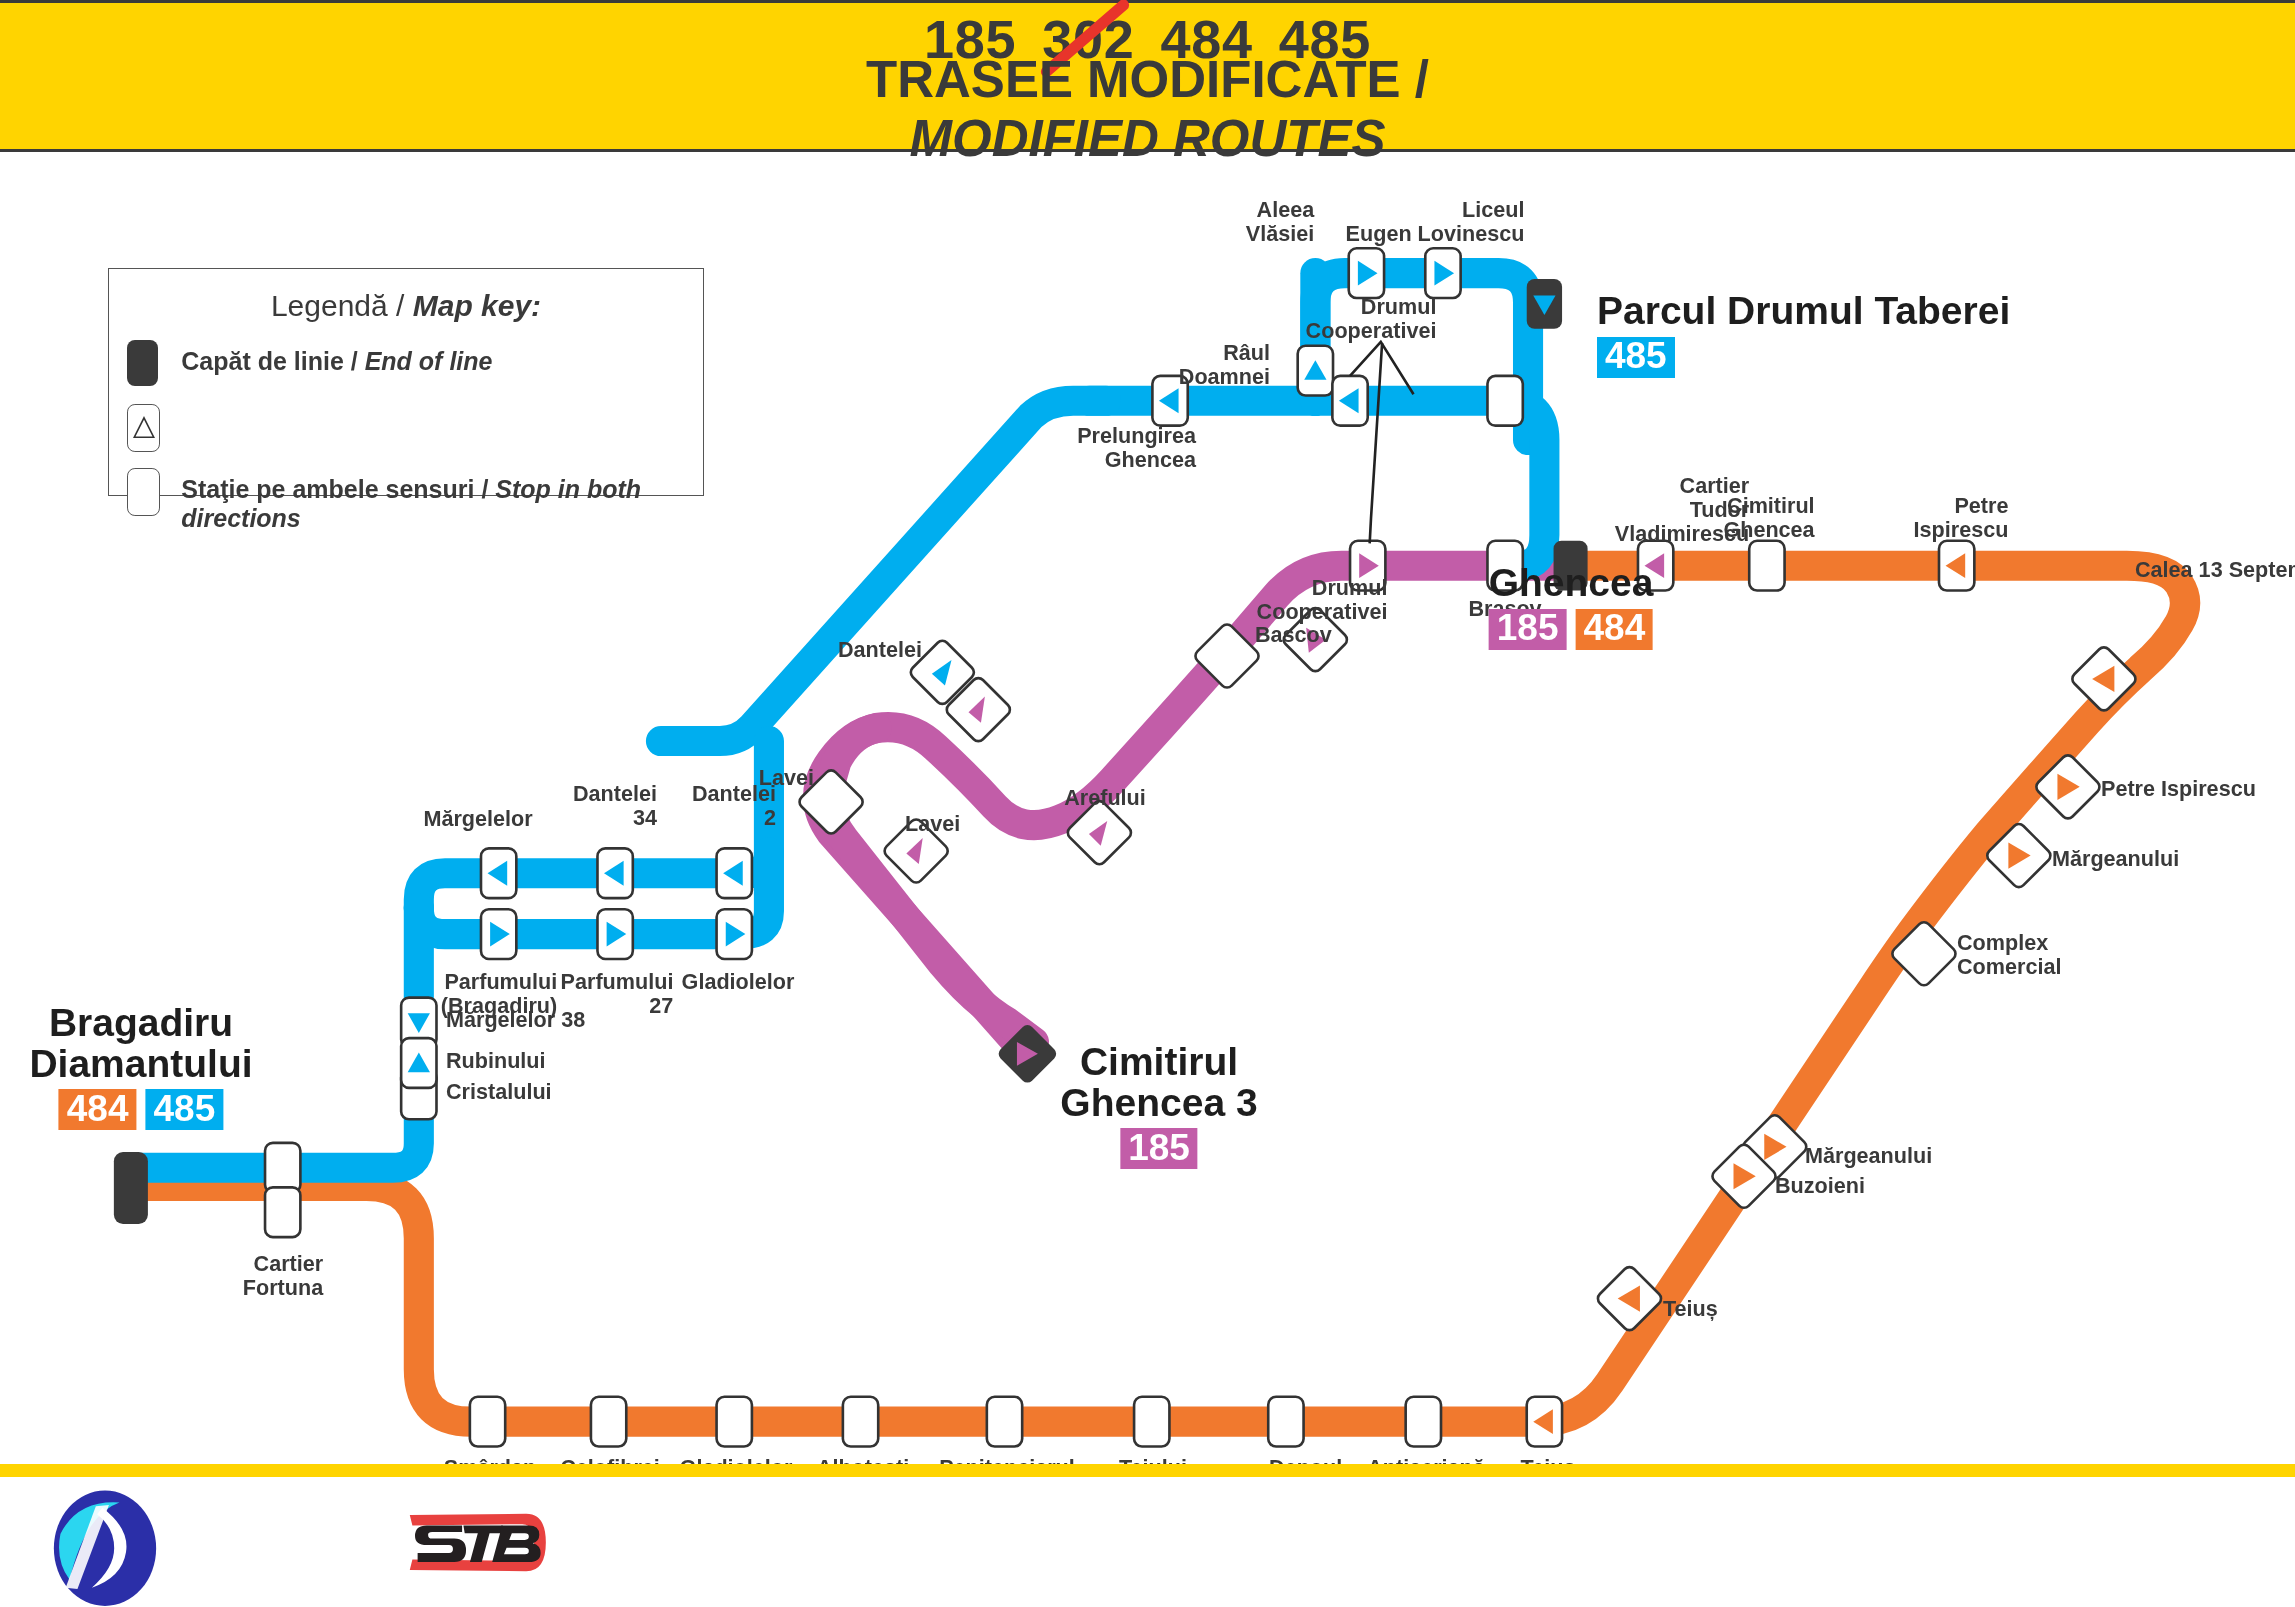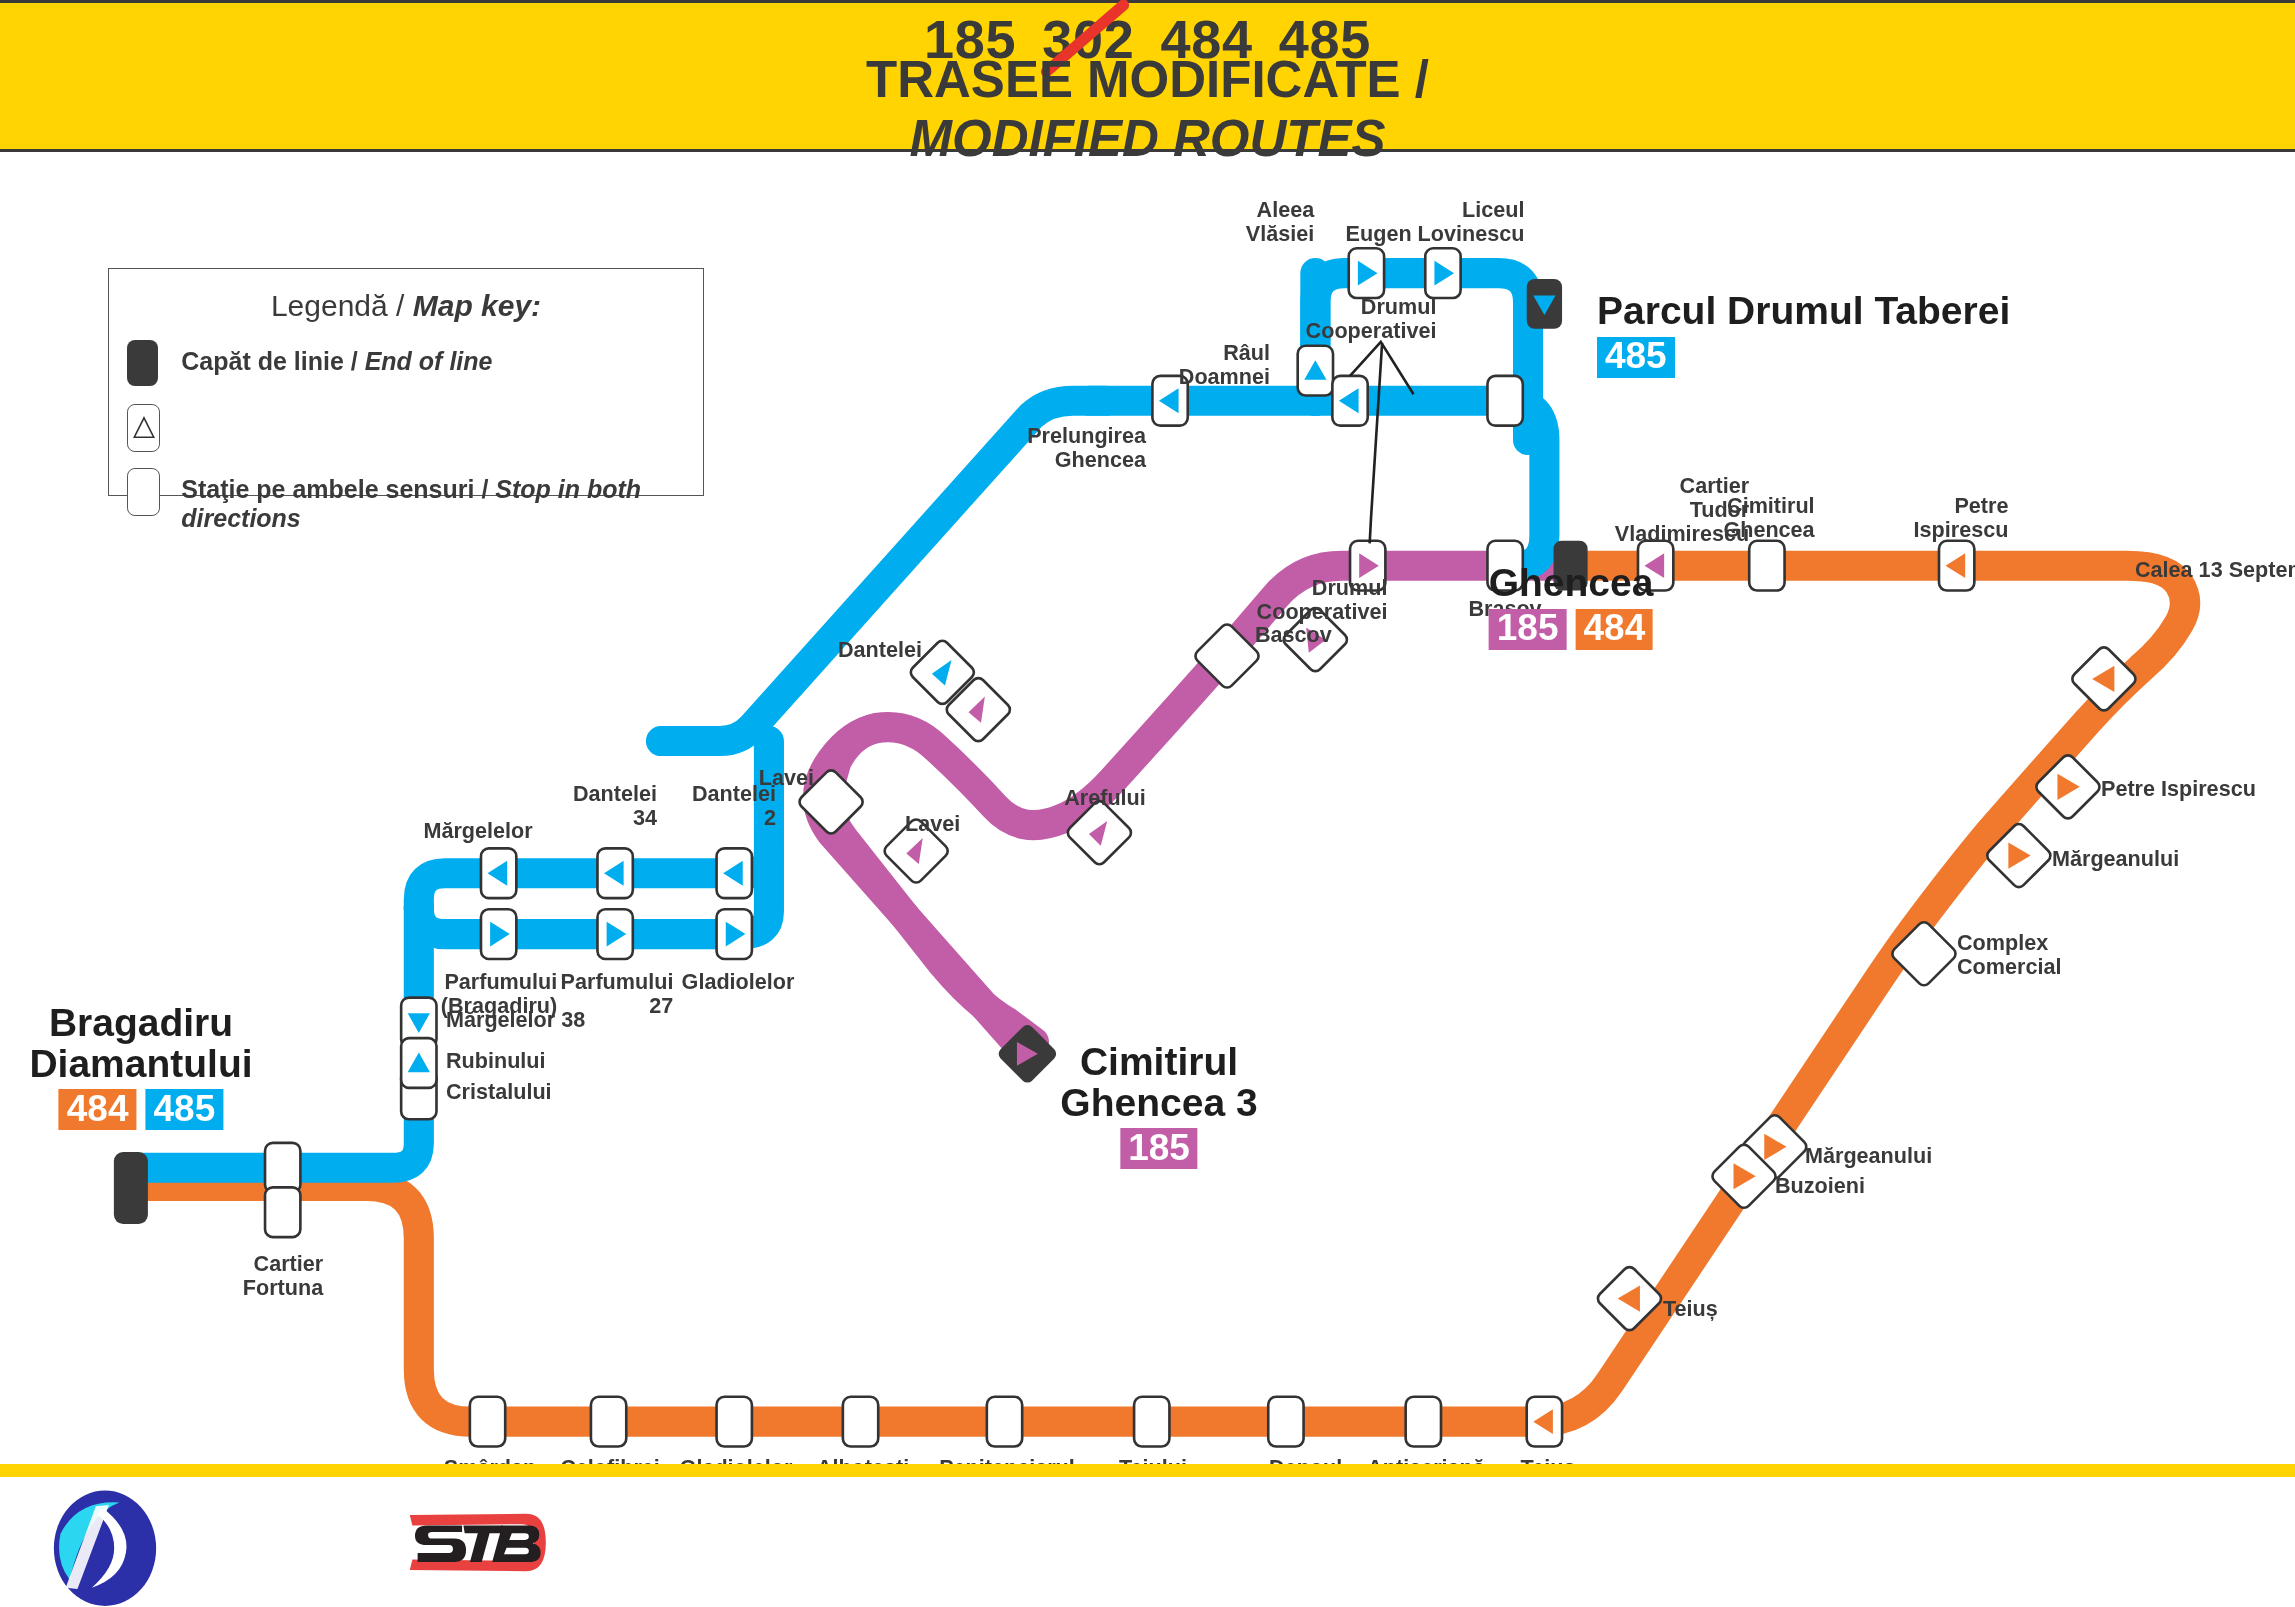--- a/index.html
+++ b/index.html
@@ -373,21 +373,21 @@
   <polyline points="2110,290 2118,372 2090,598" fill="none" stroke="#222" stroke-width="4" opacity="0"></polyline>
   <polyline points="2112,292 2095,560 2093,598" fill="none" stroke="#222" stroke-width="4"></polyline>
 </svg>
 
 <div class="lbl c" style="left:1280px;top:46px;">Aleea
 Vlăsiei</div>
 <div class="lbl c" style="left:1435px;top:46px;">Liceul
 Eugen Lovinescu</div>
 <div class="lbl r" style="left:1270px;top:189px;">Râul
 Doamnei</div>
-<div class="lbl r" style="left:1146px;top:272px;">Prelungirea
+<div class="lbl r" style="left:1196px;top:272px;">Prelungirea
 Ghencea</div>
 <div class="lbl c" style="left:1371px;top:143px;">Drumul
 Cooperativei</div>
 <div class="lbl c" style="left:1505px;top:445px;">Brașov</div>
 <div class="lbl c" style="left:1682px;top:322px;">Cartier
 Tudor
 Vladimirescu</div>
 <div class="lbl c" style="left:1769px;top:342px;">Cimitirul
 Ghencea</div>
 <div class="lbl c" style="left:1961px;top:342px;">Petre
@@ -409,21 +409,21 @@
 Rahova</div>
 <div class="lbl c" style="left:863px;top:1304px;">Albotești</div>
 <div class="lbl c" style="left:736px;top:1304px;">Gladiolelor</div>
 <div class="lbl c" style="left:610px;top:1304px;">Celofibrei</div>
 <div class="lbl c" style="left:490px;top:1304px;">Smârdan</div>
 <div class="lbl c" style="left:283px;top:1100px;">Cartier
 Fortuna</div>
 <div class="lbl" style="left:446px;top:928px;">Cristalului</div>
 <div class="lbl" style="left:446px;top:856px;">Mărgelelor 38</div>
 <div class="lbl" style="left:446px;top:897px;">Rubinului</div>
-<div class="lbl c" style="left:478px;top:655px;margin-top:12px;">Mărgelelor</div>
+<div class="lbl c" style="left:478px;top:655px;">Mărgelelor</div>
 <div class="lbl c" style="left:615px;top:630px;">Dantelei
 34</div>
 <div class="lbl c" style="left:734px;top:630px;">Dantelei
 2</div>
 <div class="lbl c" style="left:499px;top:818px;">Parfumului
 (Bragadiru)</div>
 <div class="lbl c" style="left:617px;top:818px;">Parfumului
 27</div>
 <div class="lbl c" style="left:738px;top:818px;">Gladiolelor</div>
 <div class="lbl r" style="left:814px;top:614px;">Lavei</div>

